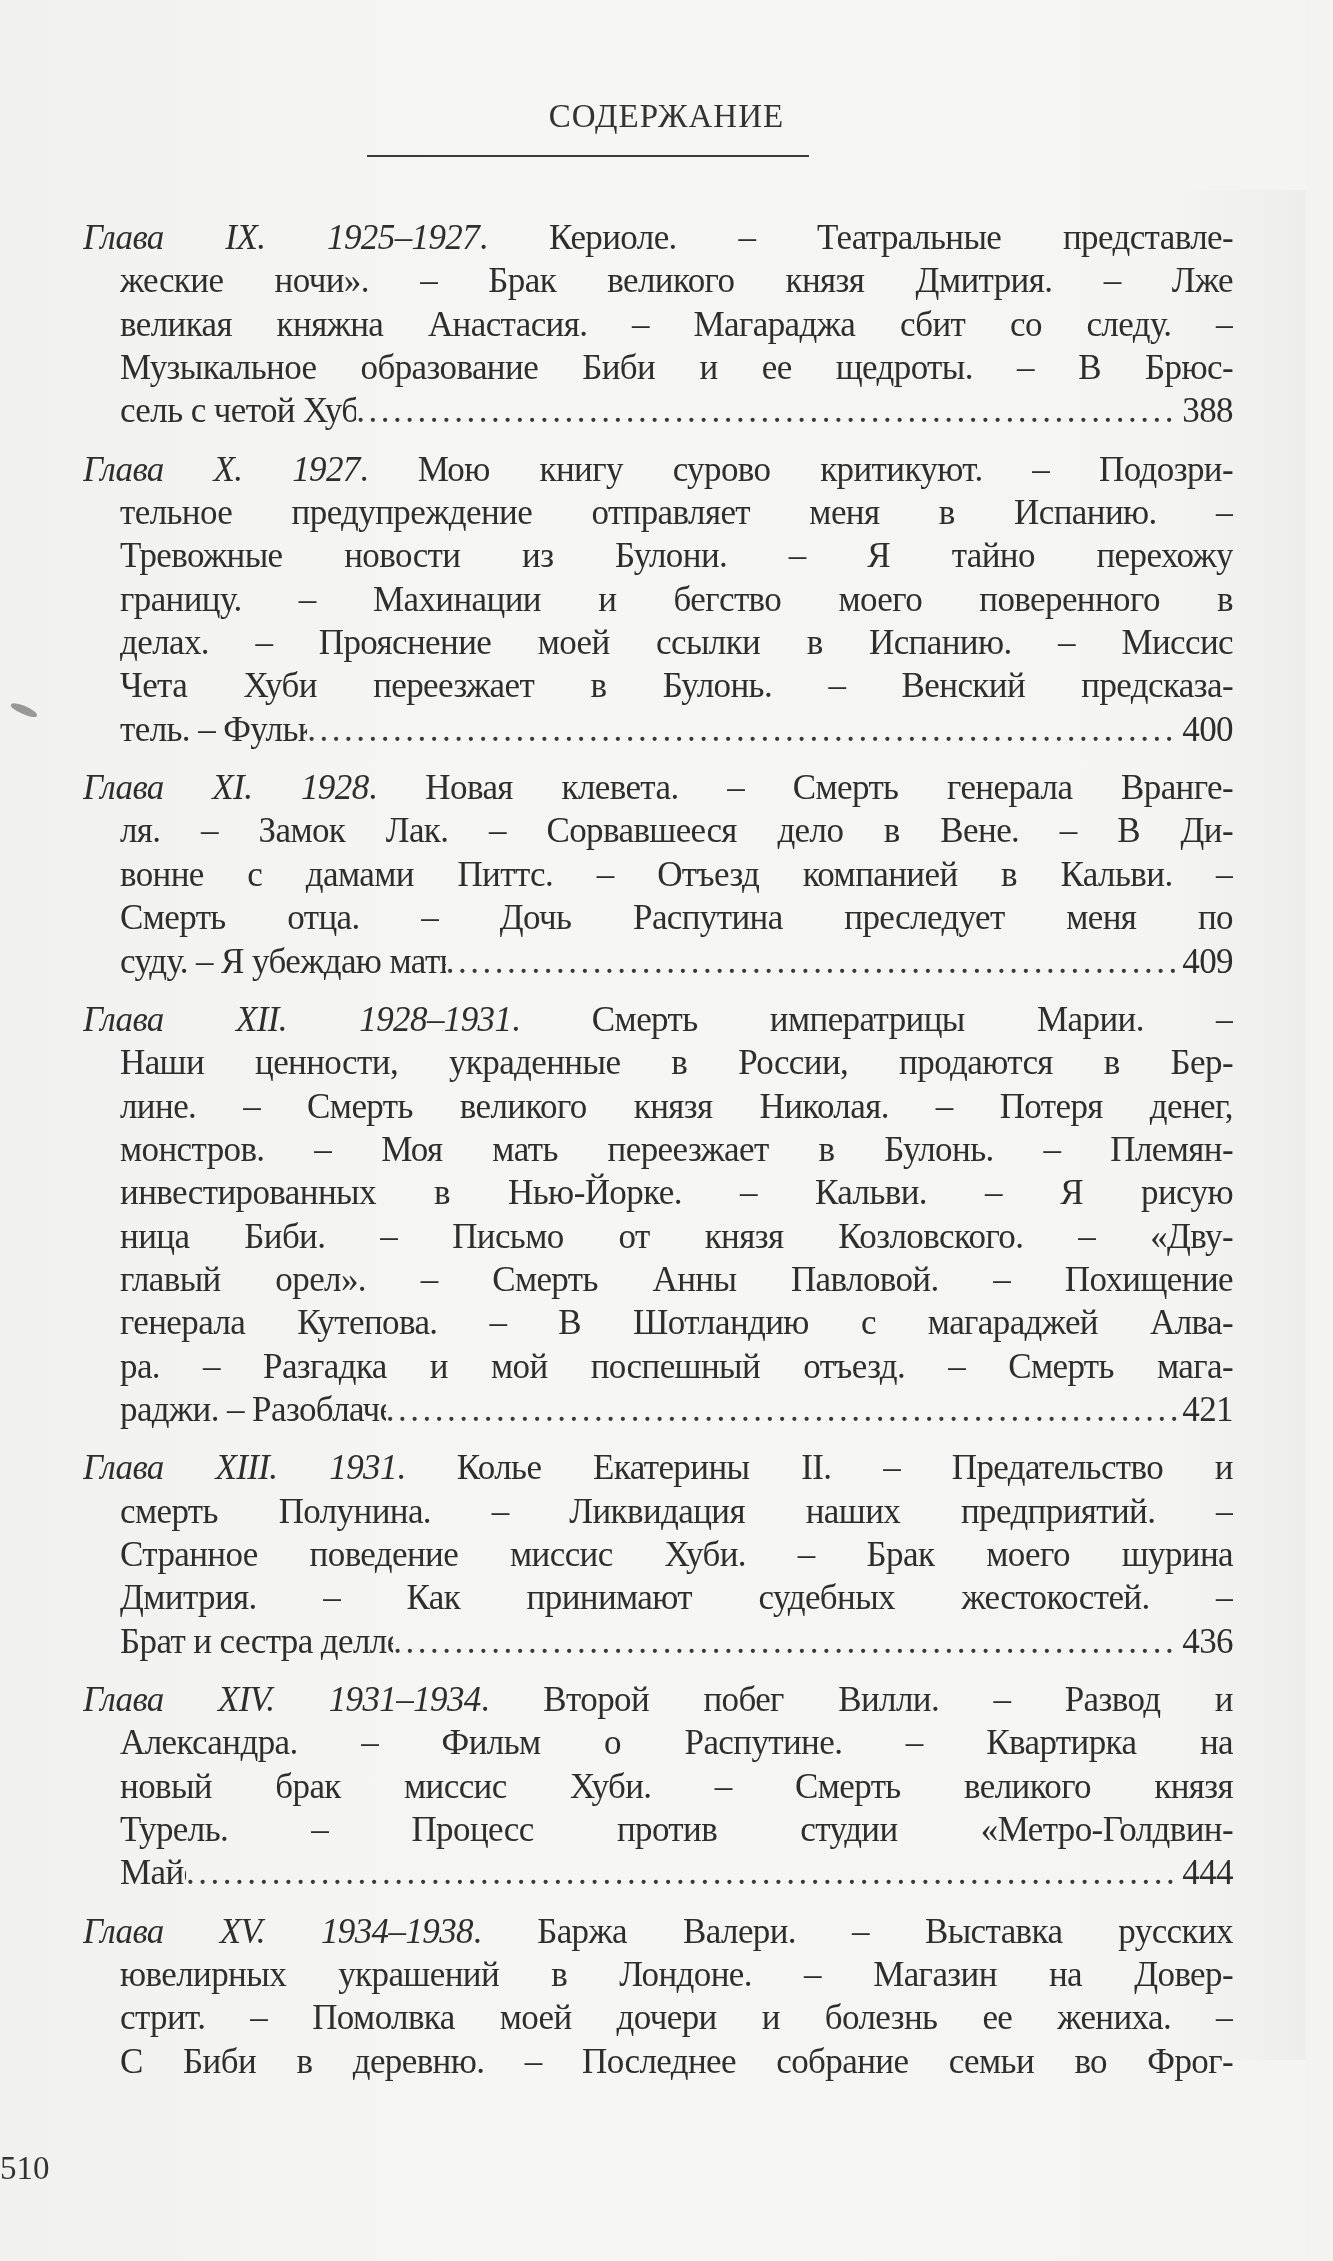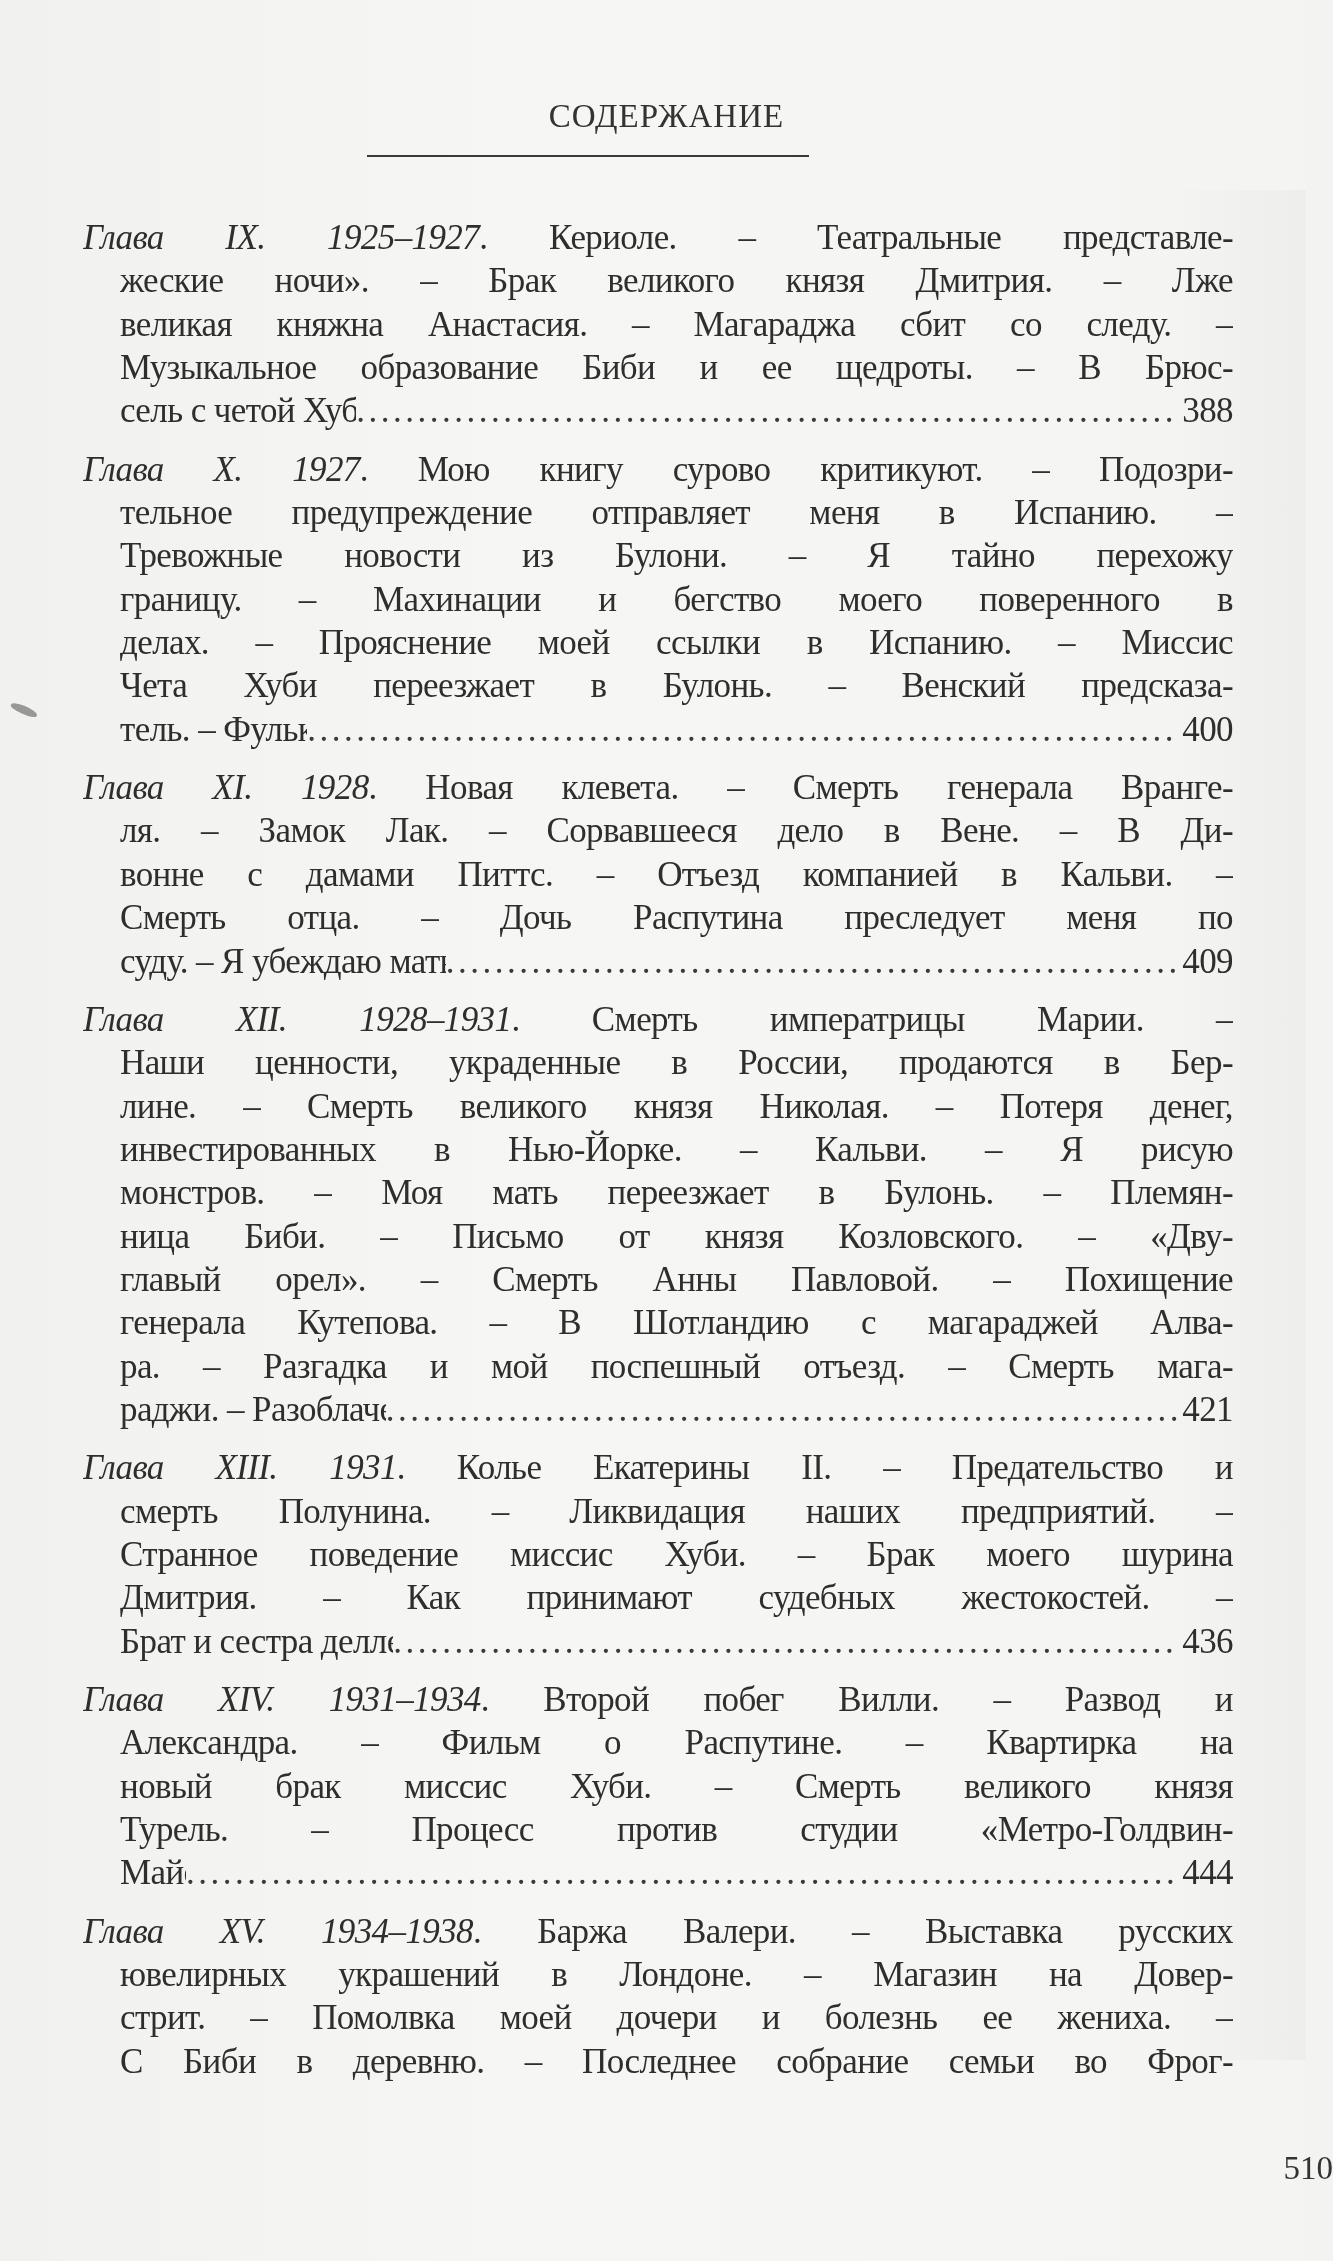--- a/index.html
+++ b/index.html
@@ -94,21 +94,21 @@
   }
   .pnum {
     flex: 0 0 auto;
     padding-left: 4px;
   }
   .footer {
     position: absolute;
     top: 2150px;
     left: 0;
     width: 1333px;
-    text-align: right;
+    text-align: left;
     font-size: 33px;
     color: #333;
   }
   .margin-mark {
     position: absolute;
     left: 10px;
     top: 706px;
     width: 28px;
     height: 8px;
     background: #7a7a7a;
@@ -200,24 +200,24 @@
       <div class="line first justify">
         <span class="text"><span class="chap">Глава XII. 1928–1931</span>. <span>Смерть императрицы Марии. –</span></span>
       </div>
       <div class="line indent justify">
           <span class="text">Наши ценности, украденные в России, продаются в Бер-</span>
         </div>
       <div class="line indent justify">
           <span class="text">лине. – Смерть великого князя Николая. – Потеря денег,</span>
         </div>
       <div class="line indent justify">
+          <span class="text">монстров. – Моя мать переезжает в Булонь. – Племян-</span>
+        </div>
+      <div class="line indent justify">
           <span class="text">инвестированных в Нью-Йорке. – Кальви. – Я рисую</span>
-        </div>
-      <div class="line indent justify">
-          <span class="text">монстров. – Моя мать переезжает в Булонь. – Племян-</span>
         </div>
       <div class="line indent justify">
           <span class="text">ница Биби. – Письмо от князя Козловского. – «Дву-</span>
         </div>
       <div class="line indent justify">
           <span class="text">главый орел». – Смерть Анны Павловой. – Похищение</span>
         </div>
       <div class="line indent justify">
           <span class="text">генерала Кутепова. – В Шотландию с магараджей Алва-</span>
         </div>

